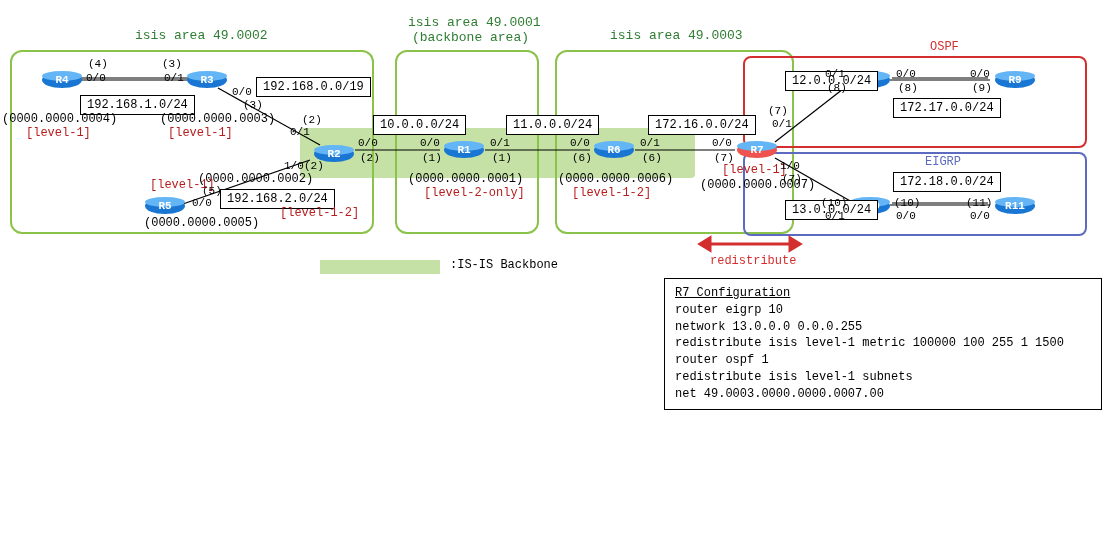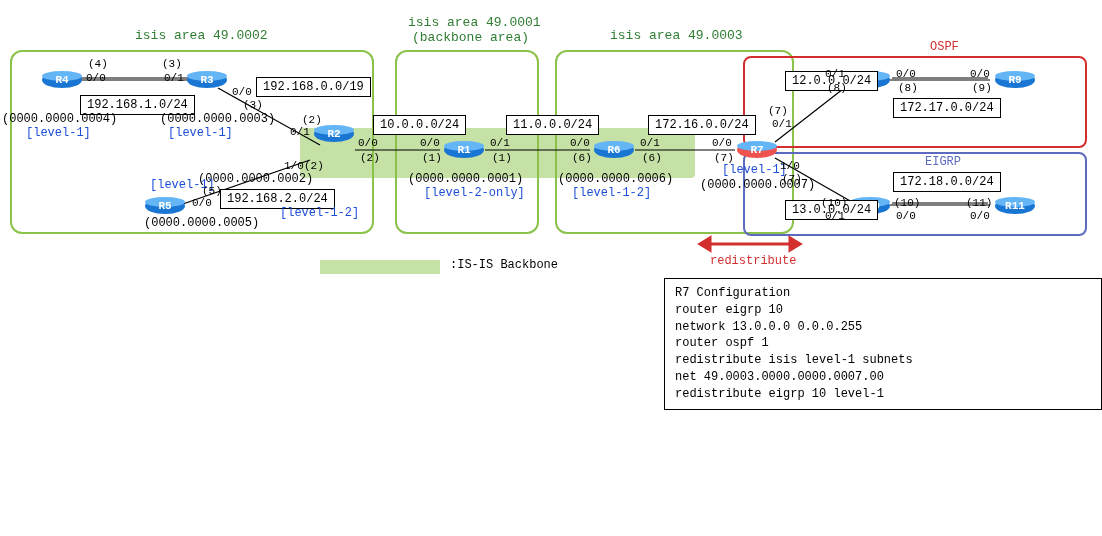--- a/index.html
+++ b/index.html
@@ -7,25 +7,25 @@
 .backbone-fill{position:absolute;background:#c5e1a5;border-radius:4px}
 .ospf-box{position:absolute;border:2px solid #d32f2f;border-radius:8px}
 .eigrp-box{position:absolute;border:2px solid #5c6bc0;border-radius:8px}
 .router{position:absolute;width:44px;height:20px}
 .router svg{width:44px;height:20px}
 .router.highlight svg ellipse.body{fill:#ef5350}
 .label{position:absolute;white-space:nowrap;font-size:12px}
 .area-title{color:#2e7d32;font-size:13px}
 .router-name{color:#fff;font-weight:bold;font-size:11px;position:absolute;left:50%;top:50%;transform:translate(-50%,-50%)}
 .netbox{position:absolute;border:1px solid #000;background:#fff;padding:2px 6px;white-space:nowrap;font-size:12px}
-.level{color:#1d4ed8}
+.level{color:#b91c1c}
 .systemid{color:#000}
 .small{font-size:11px}
 .config-box{position:absolute;border:1px solid #000;background:#fff;padding:6px 10px;font-size:12px;line-height:1.4}
-.config-title{}
+.config-title{text-decoration:underline}
 .legend-box{position:absolute;background:#c5e1a5;width:120px;height:14px}
 .redist-text{color:#d32f2f}
 .svg-canvas{position:absolute;left:0;top:0}
 </style>
 </head>
 <body>
 
 <div class="backbone-fill" style="left:300px;top:128px;width:395px;height:50px"></div>
 
 <div class="area-box" style="left:10px;top:50px;width:360px;height:180px"></div>
@@ -80,21 +80,21 @@
     </svg>
   <span class="router-name">R3</span>
 </div>
 <div class="router" style="left:143px;top:196px">
   <svg viewBox="0 0 44 20">
       <ellipse class="body" cx="22" cy="10" rx="20" ry="8" fill="#1976d2"></ellipse>
       <ellipse cx="22" cy="6" rx="20" ry="5" fill="#64b5f6"></ellipse>
     </svg>
   <span class="router-name">R5</span>
 </div>
-<div class="router" style="left:312px;top:124px">
+<div class="router" style="left:312px;top:144px">
   <svg viewBox="0 0 44 20">
       <ellipse class="body" cx="22" cy="10" rx="20" ry="8" fill="#1976d2"></ellipse>
       <ellipse cx="22" cy="6" rx="20" ry="5" fill="#64b5f6"></ellipse>
     </svg>
   <span class="router-name">R2</span>
 </div>
 <div class="router" style="left:442px;top:140px">
   <svg viewBox="0 0 44 20">
       <ellipse class="body" cx="22" cy="10" rx="20" ry="8" fill="#1976d2"></ellipse>
       <ellipse cx="22" cy="6" rx="20" ry="5" fill="#64b5f6"></ellipse>
@@ -215,17 +215,17 @@
 
 <div class="legend-box" style="left:320px;top:260px"></div>
 <div class="label" style="left:450px;top:258px">:IS-IS Backbone</div>
 
 <div class="label redist-text" style="left:710px;top:254px">redistribute</div>
 
 <div class="config-box" style="left:664px;top:278px;width:416px">
   <div class="config-title">R7 Configuration</div>
   <div>router eigrp 10</div>
   <div> network 13.0.0.0 0.0.0.255</div>
+  <div> redistribute isis level-1 metric 100000 100 255 1 1500</div>
   <div>router ospf 1</div>
   <div> redistribute isis level-1 subnets</div>
   <div> net 49.0003.0000.0000.0007.00</div>
-  <div> redistribute eigrp 10 level-1</div>
 </div>
 
 </body></html>

